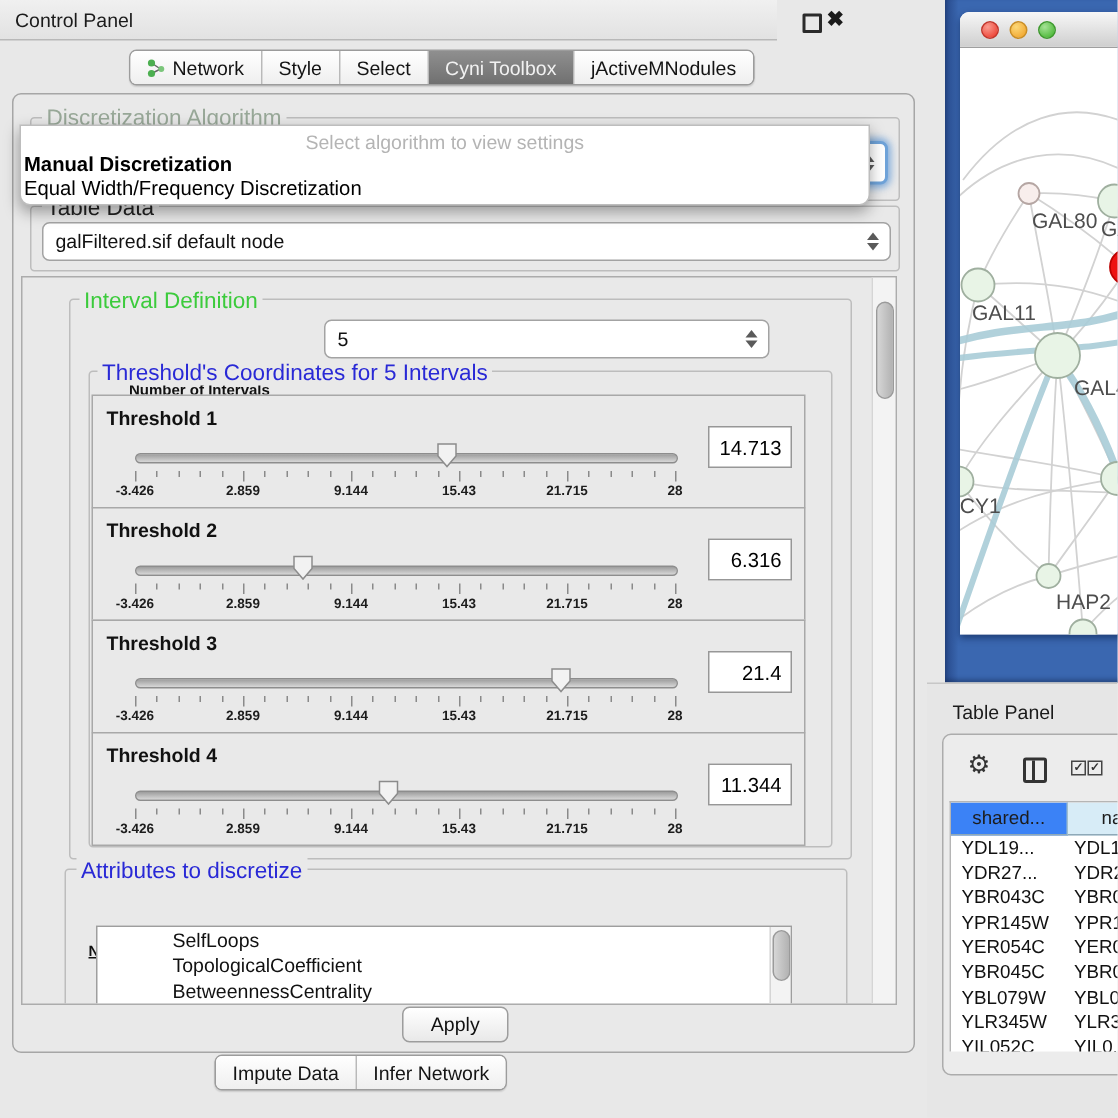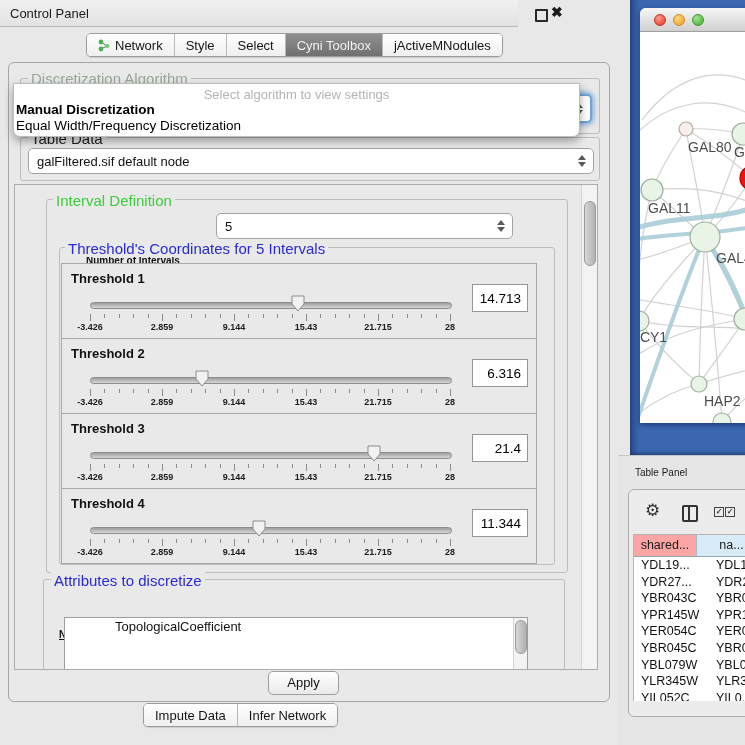--- a/index.html
+++ b/index.html
@@ -89,35 +89,35 @@
     border-radius:6px 0 0 0;box-shadow:0 2px 5px rgba(0,20,60,.5);}
   #net-titlebar{position:absolute;left:0;top:0;width:100%;height:24px;border-radius:6px 0 0 0;
     background:linear-gradient(#F7F7F7,#CFCFCF);border-bottom:1px solid #9F9F9F;box-sizing:border-box;}
   .tlight{position:absolute;top:6px;width:12px;height:12px;border-radius:50%;box-sizing:border-box;}
   #tl-red{left:14px;background:radial-gradient(circle at 35% 30%,#FA9C90,#EE4B3E 75%);border:1px solid #C2362C;}
   #tl-yellow{left:33px;background:radial-gradient(circle at 35% 30%,#FCD878,#F2AC38 75%);border:1px solid #C98E26;}
   #tl-green{left:52px;background:radial-gradient(circle at 35% 30%,#A5E296,#55BC41 75%);border:1px solid #3F9A2F;}
   #net-canvas{position:absolute;left:0;top:24px;}
 
   #right-lower{left:618px;top:455px;width:127px;height:290px;background:#E6E6E6;border-top:1px solid #C7C7C7;}
-  #table-panel-title{position:absolute;left:17px;top:11px;font-size:10px;color:#1B1B1B;}
+  #table-panel-title{position:absolute;left:17px;top:11px;font-size:13px;color:#1B1B1B;}
   #table-panel-box{position:absolute;left:10px;top:33px;width:140px;height:226px;background:#ECECEC;
     border:1px solid #ACACAC;border-radius:6px;}
   #tp-gear{position:absolute;left:16px;top:12px;font-family:"DejaVu Sans",sans-serif;font-size:17px;color:#333;line-height:1;}
   #tp-colicon{position:absolute;left:53px;top:15px;width:12px;height:13px;border:2px solid #333;border-radius:2px;}
   #tp-colicon:before{content:"";position:absolute;left:4px;top:0;width:2px;height:13px;background:#333;}
   .tp-chk{position:absolute;top:17px;width:8px;height:8px;border:1.5px solid #444;font-size:8px;line-height:8px;
     text-align:center;color:#333;font-weight:bold;}
   #tp-chk1{left:85px;} #tp-chk2{left:96px;}
 
   #tp-table{position:absolute;left:4px;top:44px;width:150px;height:166px;background:#FFF;overflow:hidden;border-top:1px solid #B5B5B5;border-left:1px solid #B5B5B5;}
   #tp-header{position:absolute;left:0;top:0;height:22px;display:flex;}
   .tp-hcell{box-sizing:border-box;border-right:1px solid #9FBDCD;border-bottom:1px solid #8FA9B8;
     font-size:12.5px;color:#1C1C1C;text-align:center;line-height:21px;}
-  #tp-hcell-0{width:63px;background:#fca5a5;}
+  #tp-hcell-0{width:78px;background:#3b82f6;}
   #tp-hcell-1{width:70px;background:#D7ECF7;}
   #tp-rows{position:absolute;left:0;top:22px;width:150px;}
   .tp-row{display:flex;height:16.6px;line-height:16.6px;font-size:12.5px;color:#111;}
   .tp-cell0{width:78px;padding-left:7px;box-sizing:border-box;white-space:nowrap;overflow:hidden;}
   .tp-cell1{width:70px;padding-left:4px;box-sizing:border-box;white-space:nowrap;overflow:hidden;}
 </style>
 </head>
 <body>
 
 <div class="abs" id="titlebar">
@@ -356,21 +356,23 @@
       </div>
     </div>
 
   <div class="grp" style="left:28px;top:394px;width:520px;height:100px;"></div>
   <div class="grp-legend" style="left:36px;top:387px;color:#2929D6;">Attributes to discretize</div>
   <div class="boldlbl" style="left:44px;top:408px;text-decoration:underline;">Numerical Attributes</div>
   <div id="attr-list">
     <div class="vsb-track" style="right:0;top:0;width:13px;height:100%;">
       <div class="sb-thumb" style="left:1px;top:2px;width:10px;height:32px;"></div>
     </div>
+  <div class="attr-row">SelfLoops</div>
       <div class="attr-row">TopologicalCoefficient</div>
+      <div class="attr-row">BetweennessCentrality</div>
     </div>
 
   <div class="vsb-track" style="right:0;top:0;width:15px;height:100%;">
     <div class="sb-thumb" style="left:2px;top:16px;width:10px;height:63px;"></div>
   </div>
 </div>
 
 <div class="abs" id="apply-btn">Apply</div>
 
 <div class="abs seg" id="bottom-tabs">

